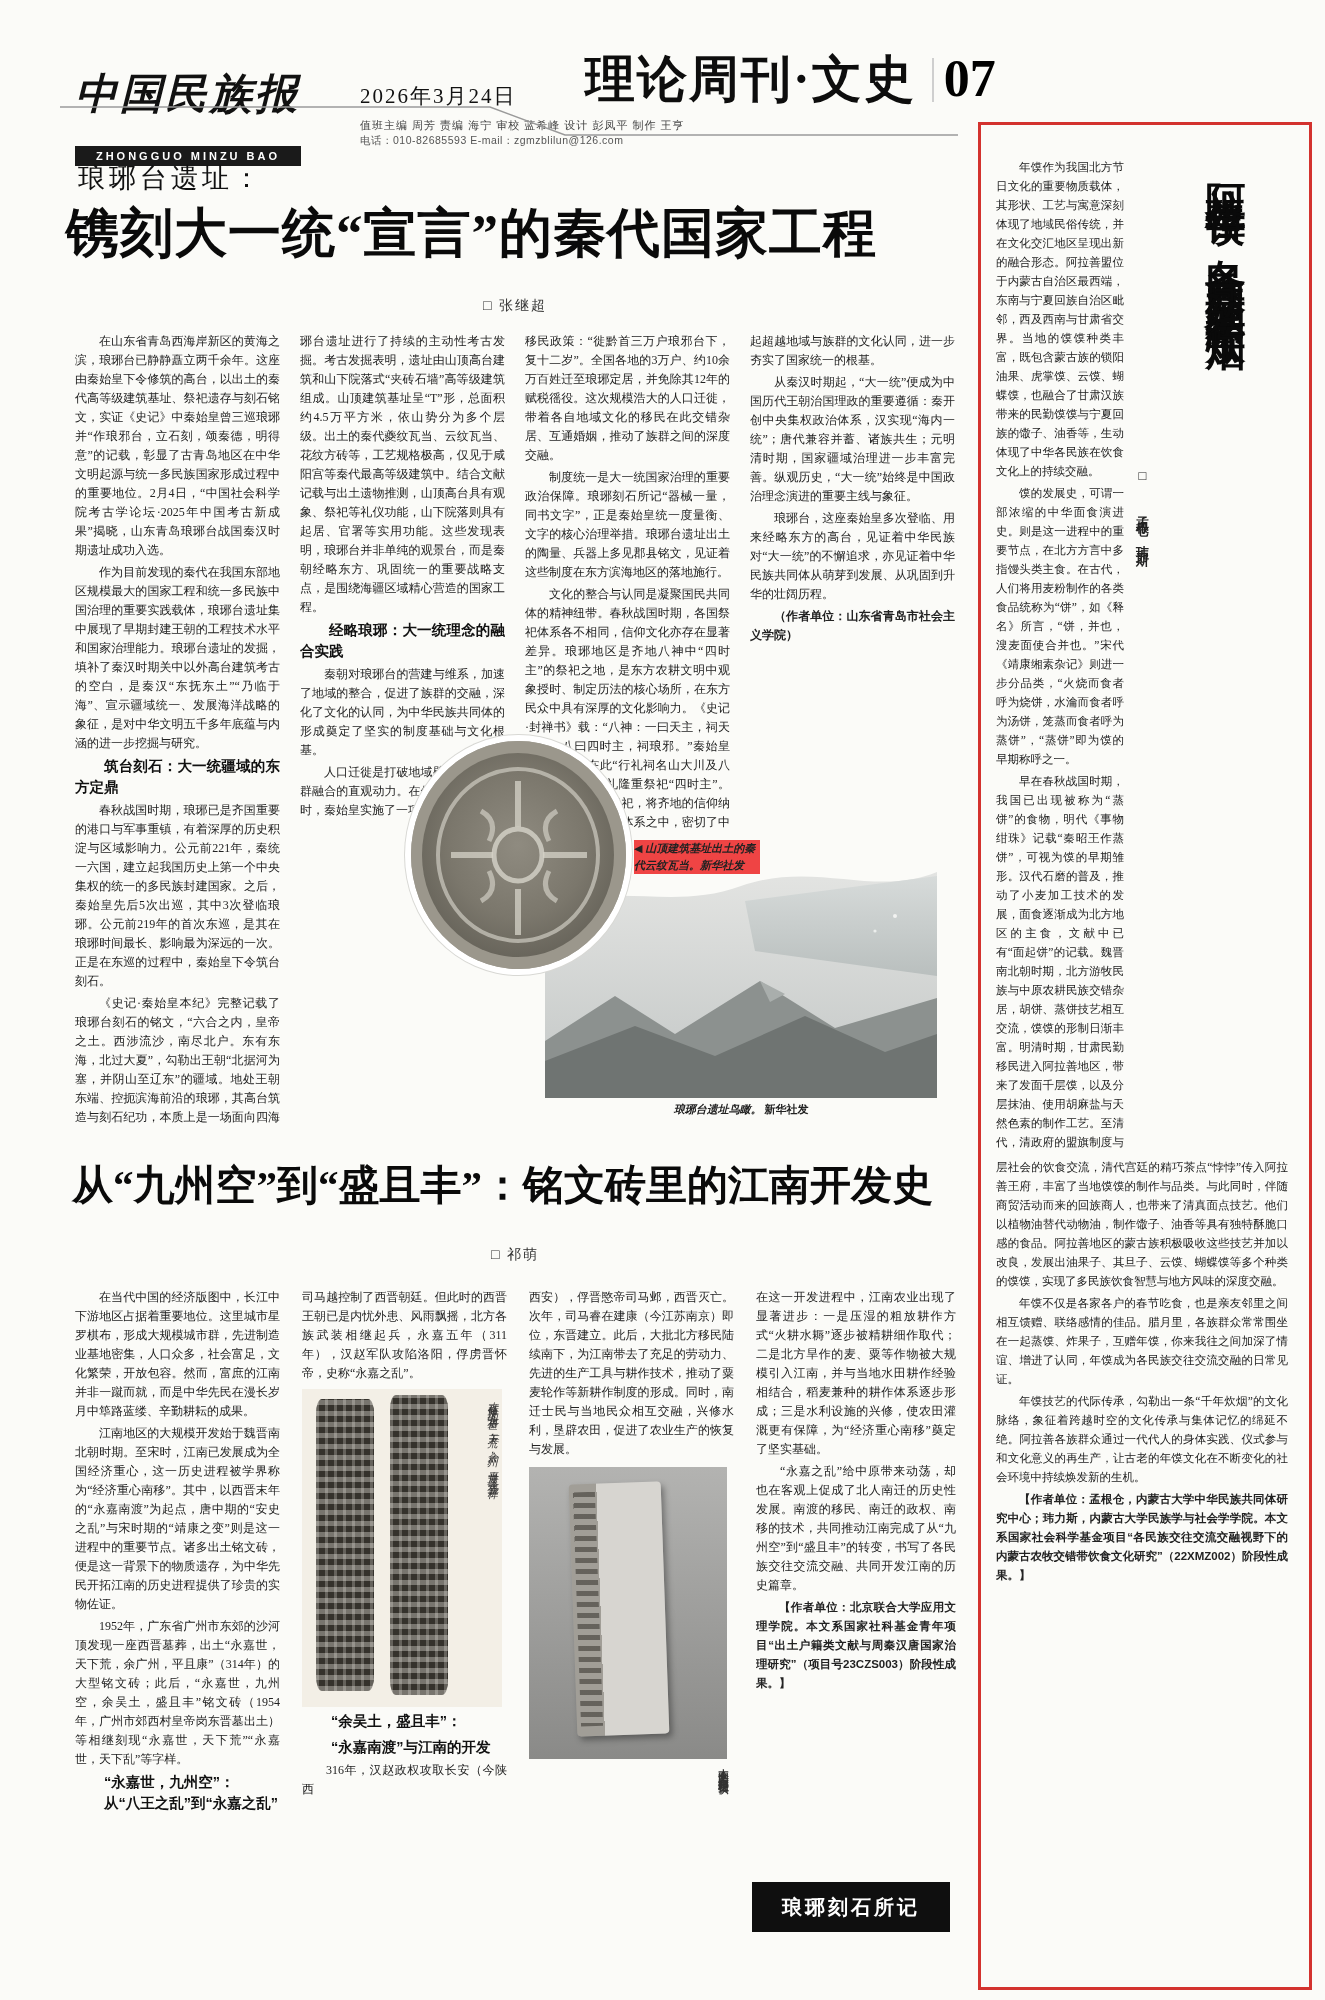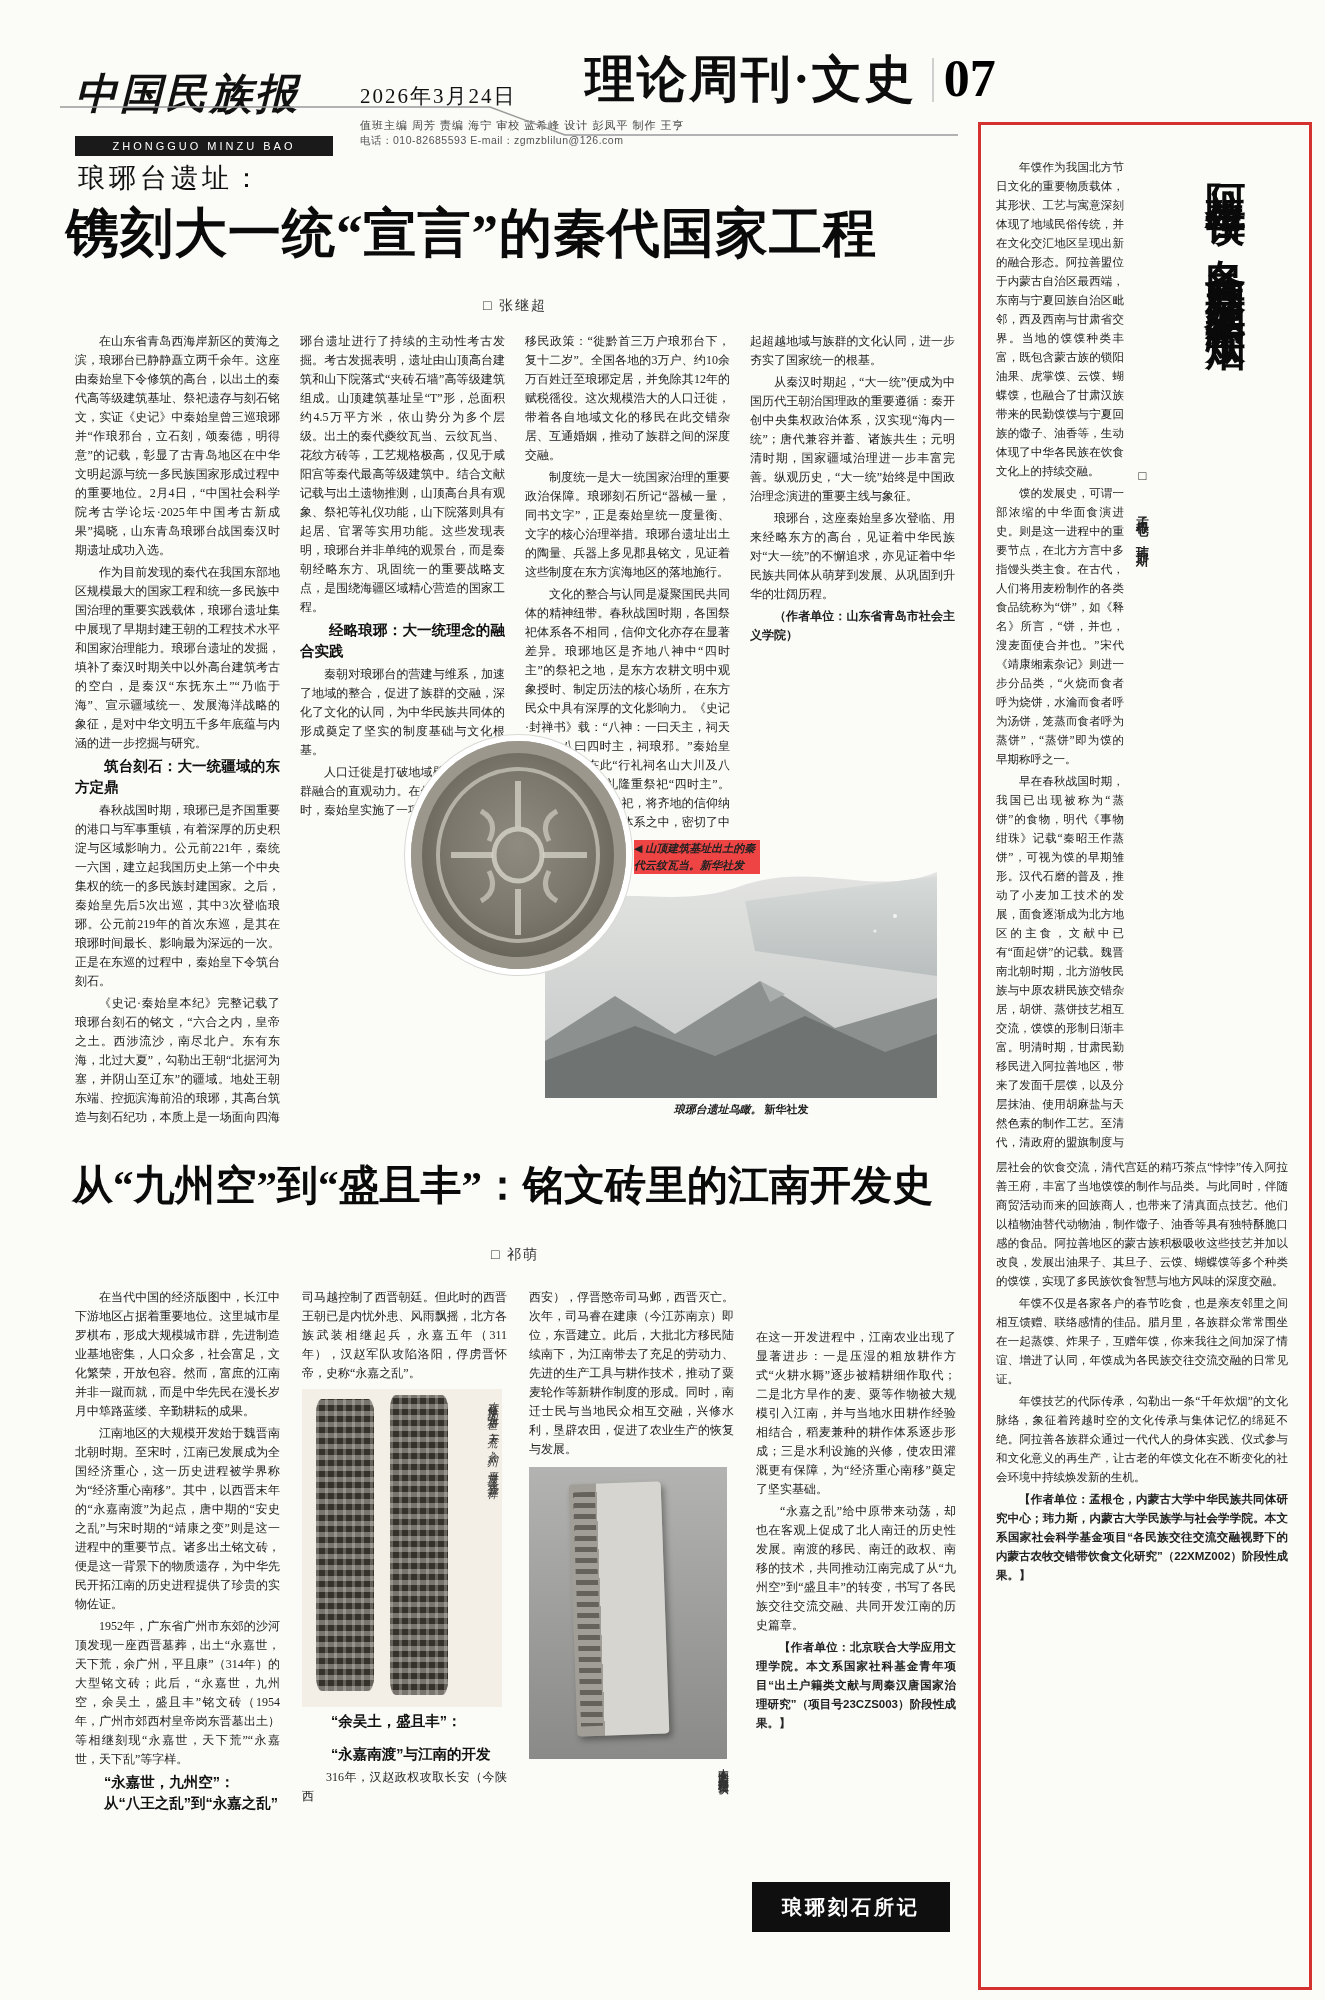--- a/index.html
+++ b/index.html
@@ -46,21 +46,21 @@
   .rb-text{font-size:11.5px;line-height:19px;text-align:justify;overflow:hidden;}
   .rb-text p{margin:0 0 3px;text-indent:2em;}
   .v-headline{writing-mode:vertical-rl;text-orientation:upright;font-size:40px;font-weight:900;letter-spacing:6px;color:#0a0a0a;}
   .v-byline{writing-mode:vertical-rl;text-orientation:upright;font-size:13px;font-weight:bold;letter-spacing:4px;color:#222;}
 </style>
 </head>
 <body>
 
 <div class="abs" style="left:75px;top:66px;">
   <div class="logo-cn">中国民族报</div>
-  <div class="logo-bar" style="width:258px;margin-top:14px;">ZHONGGUO MINZU BAO</div>
+  <div class="logo-bar" style="width:226px;margin-top:24px;font-weight:bold;">ZHONGGUO MINZU BAO</div>
 </div>
 <div class="abs m-date" style="left:360px;top:82px;">2026年3月24日</div>
 <div class="abs m-staff" style="left:360px;top:118px;">值班主编 周芳  责编 海宁  审校 蓝希峰  设计 彭凤平  制作 王亨</div>
 <div class="abs m-contact" style="left:360px;top:134px;">电话：010-82685593  E-mail：zgmzblilun@126.com</div>
 
 <svg class="abs" style="left:60px;top:95px;" width="900" height="45">
   <polyline points="0,12 430,12 505,40 898,40" fill="none" stroke="#9a9a9a" stroke-width="1.5"></polyline>
 </svg>
 
 <div class="abs" style="left:585px;top:46px;width:700px;text-align:left;">
@@ -178,33 +178,33 @@
 </div>
 
 <div class="col" style="left:302px;top:1288px;width:205px;height:697px;">
   <p style="text-indent:0;">司马越控制了西晋朝廷。但此时的西晋王朝已是内忧外患、风雨飘摇，北方各族武装相继起兵，永嘉五年（311年），汉赵军队攻陷洛阳，俘虏晋怀帝，史称“永嘉之乱”。</p>
   <div class="rub-wrap">
     <div class="rub-strip" style="left:14px;"></div>
     <div class="rub-strip" style="left:88px;height:300px;top:6px;"></div>
     <div class="vcap" style="position:absolute;right:2px;top:4px;height:310px;">古砖拓片上的「永嘉世，天下荒，余广州，平且康」「永嘉」字样。</div>
   </div>
   <p class="subhead" style="margin-bottom:0;">“余吴土，盛且丰”：</p>
-  <p class="subhead" style="margin-top:12px;">“永嘉南渡”与江南的开发</p>
+  <p class="subhead" style="margin-top:5px;">“永嘉南渡”与江南的开发</p>
   <p>316年，汉赵政权攻取长安（今陕西</p>
 </div>
 
 <div class="col" style="left:529px;top:1288px;width:205px;height:697px;">
   <p style="text-indent:0;">西安），俘晋愍帝司马邺，西晋灭亡。次年，司马睿在建康（今江苏南京）即位，东晋建立。此后，大批北方移民陆续南下，为江南带去了充足的劳动力、先进的生产工具与耕作技术，推动了粟麦轮作等新耕作制度的形成。同时，南迁士民与当地民众相互交融，兴修水利，垦辟农田，促进了农业生产的恢复与发展。</p>
   <div class="brick-wrap">
     <div class="brick">
       <div class="brick-inscr"></div>
     </div>
   </div>
 </div>
 <div class="abs vcap" style="left:716px;top:1760px;height:220px;font-weight:bold;font-style:normal;">本文图片由祁萌提供</div>
 
-<div class="col" style="left:756px;top:1328px;width:200px;height:580px;">
+<div class="col" style="left:756px;top:1288px;width:200px;height:580px;">
   <p style="text-indent:0;">在这一开发进程中，江南农业出现了显著进步：一是压湿的粗放耕作方式“火耕水耨”逐步被精耕细作取代；二是北方旱作的麦、粟等作物被大规模引入江南，并与当地水田耕作经验相结合，稻麦兼种的耕作体系逐步形成；三是水利设施的兴修，使农田灌溉更有保障，为“经济重心南移”奠定了坚实基础。</p>
   <p>“永嘉之乱”给中原带来动荡，却也在客观上促成了北人南迁的历史性发展。南渡的移民、南迁的政权、南移的技术，共同推动江南完成了从“九州空”到“盛且丰”的转变，书写了各民族交往交流交融、共同开发江南的历史篇章。</p>
   <p class="note-bold" style="font-size:11.5px;">【作者单位：北京联合大学应用文理学院。本文系国家社科基金青年项目“出土户籍类文献与周秦汉唐国家治理研究”（项目号23CZS003）阶段性成果。】</p>
 </div>
 
 <div class="abs black-box" style="left:752px;top:1882px;width:198px;height:50px;line-height:50px;">琅琊刻石所记</div>
 
 </body></html>

